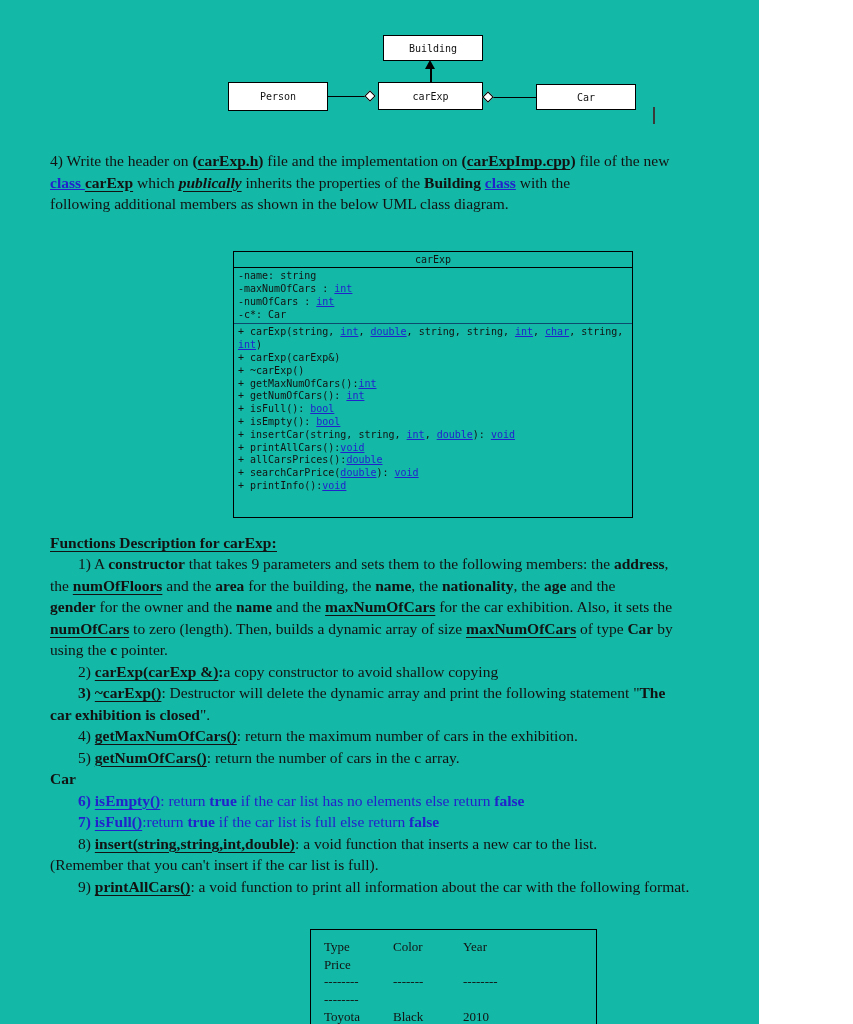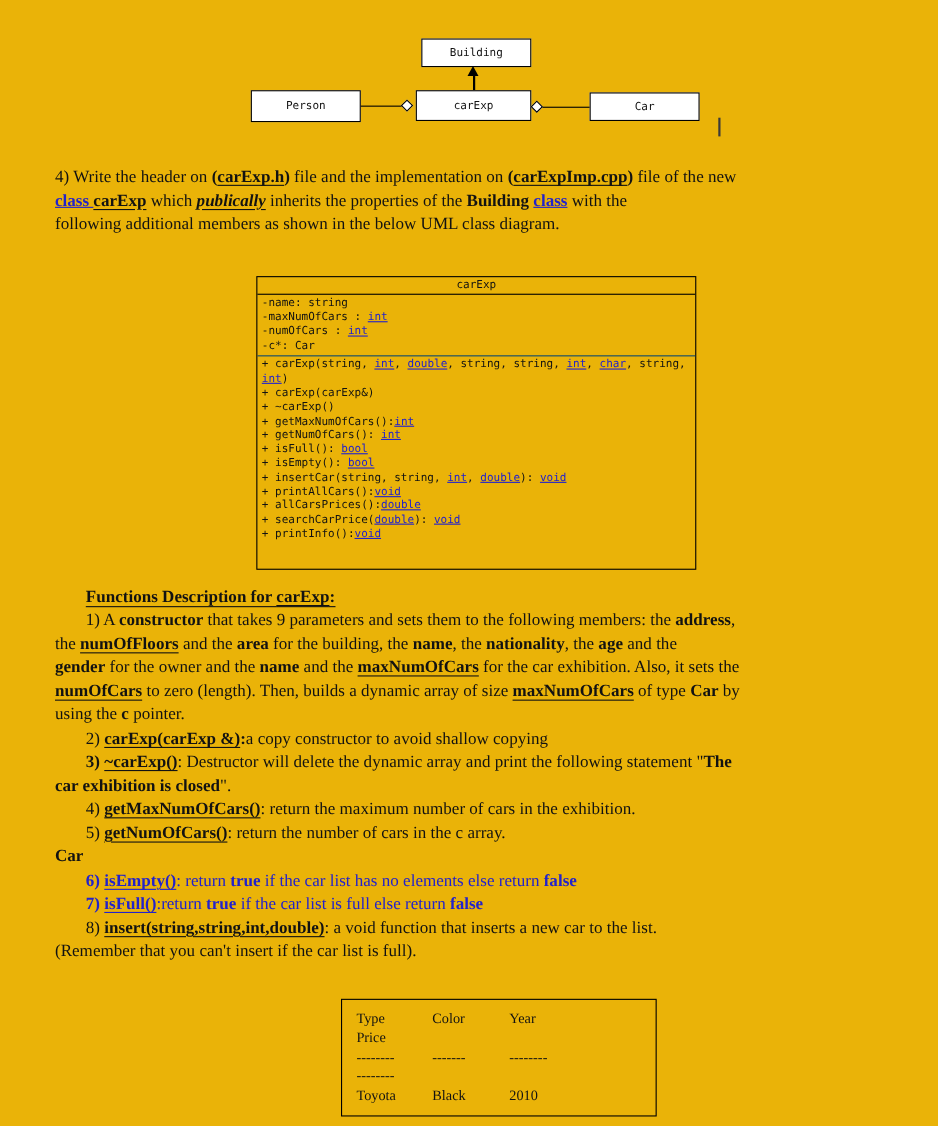--- a/index.html
+++ b/index.html
@@ -1,21 +1,21 @@
 <!DOCTYPE html>
 <html><head>
 <meta charset="utf-8">
 <style>
   * { margin:0; padding:0; box-sizing:border-box; }
   html,body { background:#ffffff; }
   body {
     width:853px; height:1024px; overflow:hidden;
     font-family:"Liberation Serif", serif; color:#121212;
   }
-  .page { position:relative; width:853px; height:1024px; background:#eab308; }
+  .page { position:relative; width:759px; height:1024px; background:#14b8a6; }
 
   
   .uml-top { position:relative; height:150px; font-family:"DejaVu Sans Mono", monospace; font-size:10px; }
   .ubox { position:absolute; border:1px solid #000; background:#fff;
           display:flex; align-items:center; justify-content:center; }
   .box-building { left:383px; top:35px;  width:100px; height:26px; }
   .box-person   { left:228px; top:82px;  width:100px; height:29px; }
   .box-carexp   { left:378px; top:82px;  width:105px; height:28px; }
   .box-car      { left:536px; top:84px;  width:100px; height:26px; }
   .vline { position:absolute; left:430px; top:68px; width:2px; height:14px; background:#000; }
@@ -35,21 +35,21 @@
   .doc { padding:0 38px 0 50px; font-size:15.5px; line-height:21.5px; }
   .line { min-height:21.5px; }
   .ind { padding-left:28px; }
   .b { font-weight:bold; }
   .i { font-style:italic; }
   .kw { color:#2222cc;text-decoration:underline; }
   .blue { color:#2222cc; }
   .sq { text-decoration-line:underline; text-decoration-style:wavy;
         text-decoration-color:#d40000; text-decoration-thickness:1px; text-underline-offset:3px;text-decoration:underline; }
   .u { border-bottom:1.5px solid #121212; }
-  .heading { margin-top:14px;margin-left:28px; }
+  .heading { margin-top:14px; }
 
   
   .class-box { width:400px; margin:36px 0 0 183px; border:1px solid #000;
                font-family:"DejaVu Sans Mono", monospace; font-size:10px; line-height:12.8px;
                color:#121212; }
   .class-box .line { min-height:12.8px; padding-left:4px; }
   .cb-title { text-align:center; border-bottom:1px solid #000; padding:2px 0 1px 0; }
   .cb-attrs { border-bottom:1px solid #0c4a6e; padding:2px 0; }
   .cb-methods { padding:2px 0 24px 0; }
 
@@ -134,20 +134,21 @@
         <div class="line ind"><span>2)  </span><span class="b sq">carExp(carExp &amp;)</span><span class="b">:</span><span>a copy constructor to avoid shallow copying</span></div>
         <div class="line ind"><span class="b">3)  </span><span class="b sq">~carExp()</span><span>: Destructor will delete the dynamic array and print the following statement "</span><span class="b">The</span></div>
         <div class="line "><span class="b">car exhibition is closed</span><span>".</span></div>
         <div class="line ind"><span>4)  </span><span class="b sq">getMaxNumOfCars()</span><span>: return the maximum number of cars in the exhibition.</span></div>
         <div class="line ind"><span>5)  </span><span class="b sq">getNumOfCars()</span><span>: return the number of cars in the c array.</span></div>
         <div class="line "><span class="b">Car</span></div>
         <div class="line ind blue"><span class="b">6)  </span><span class="b sq">isEmpty()</span><span>: return </span><span class="b">true</span><span> if the car list has no elements else return </span><span class="b">false</span></div>
         <div class="line ind blue"><span class="b">7)  </span><span class="b sq">isFull()</span><span>:return </span><span class="b">true</span><span> if the car list is full else return </span><span class="b">false</span></div>
         <div class="line ind"><span>8)  </span><span class="b sq">insert(string,string,int,double)</span><span>: a void function that inserts a new car to the list.</span></div>
         <div class="line "><span>(Remember that you can't insert if the car list is full).</span></div>
+        <div class="line ind"><span>9)  </span><span class="b sq">printAllCars()</span><span>: a void function to print all information about the car with the following format.</span></div>
       </div>
 
     <div class="format-box">
         <div class="trow"><span>Type</span><span>Color</span><span>Year</span><span>Price</span></div>
         <div class="trow"><span>--------</span><span>-------</span><span>--------</span><span>--------</span></div>
         <div class="trow"><span>Toyota</span><span>Black</span><span>2010</span></div>
       </div>
 
   </div>
 </div>

